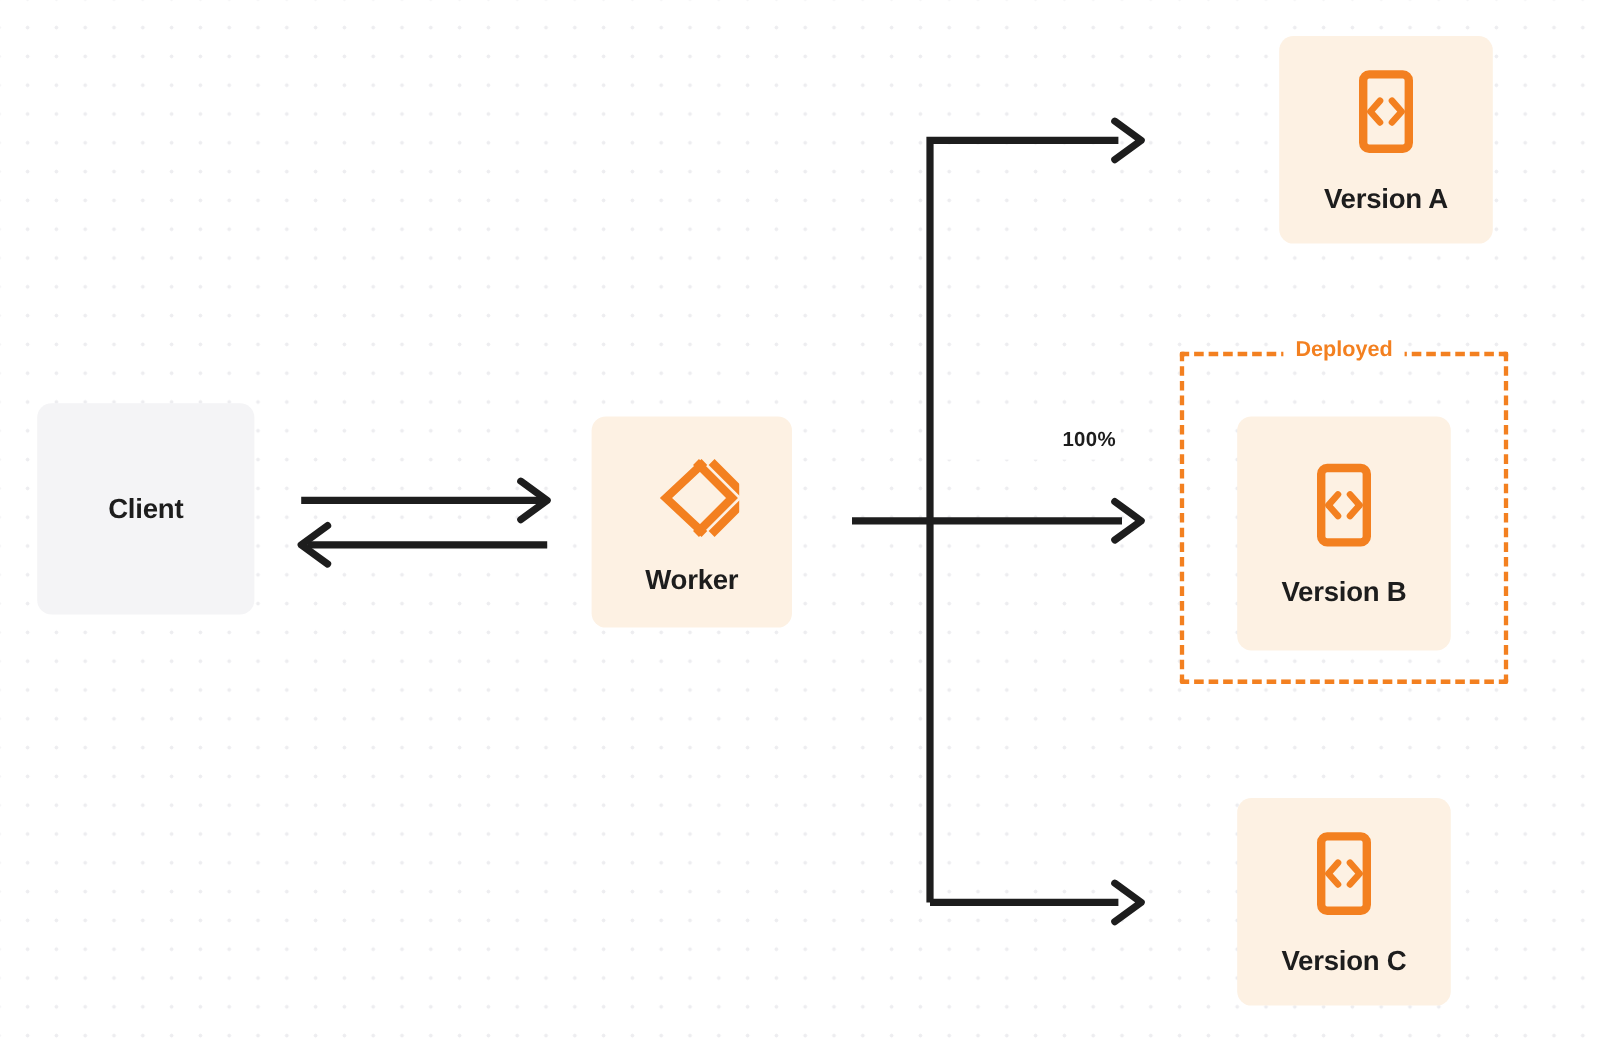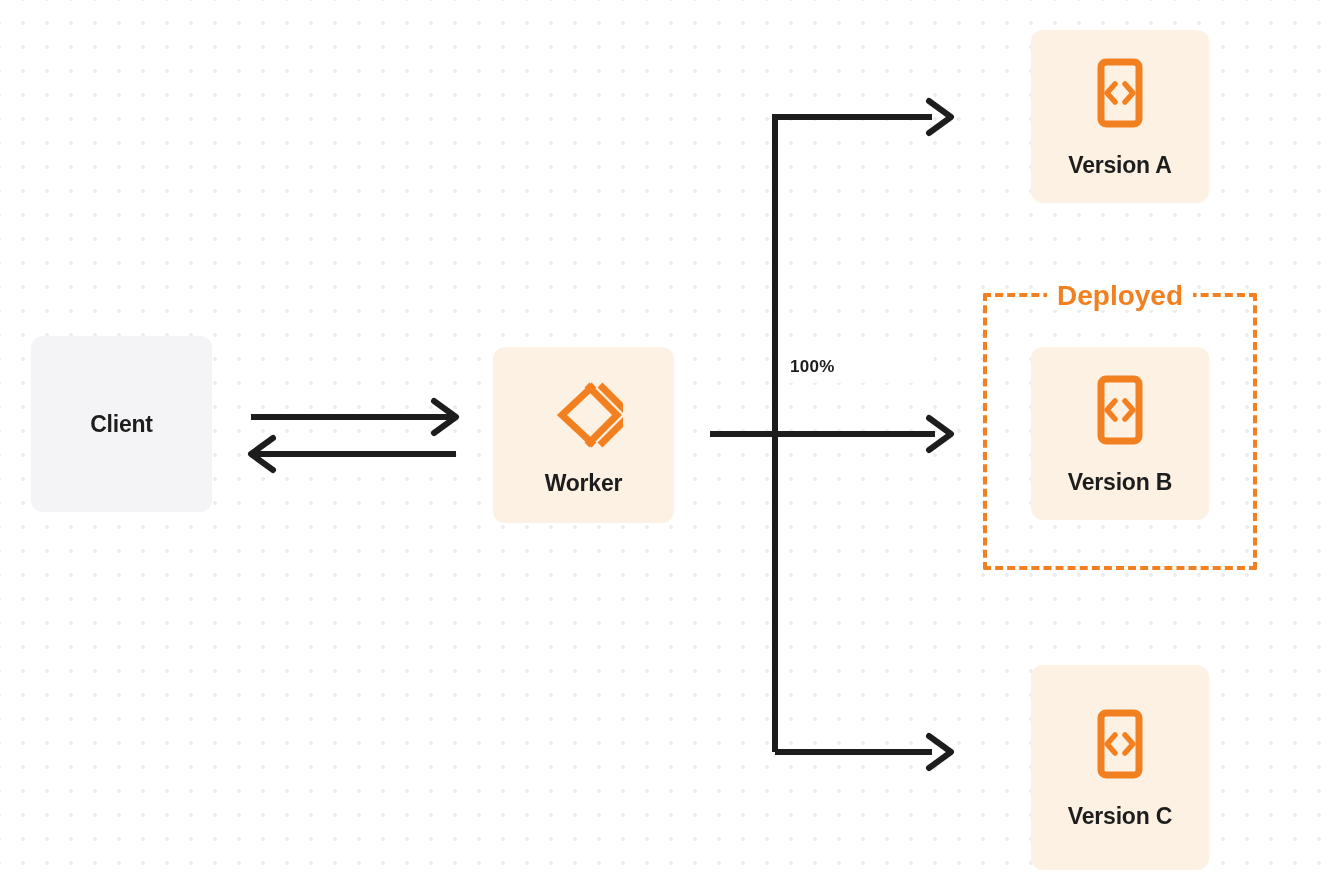--- a/index.html
+++ b/index.html
@@ -70,40 +70,40 @@
     border: 4px dashed #f38020;
     border-radius: 2px;
   }
   .deployed-legend {
     position: absolute;
     top: -15px;
     left: 50%;
     transform: translateX(-50%);
     background-color: #ffffff;
     padding: 0 10px;
-    font-size: 28px;
+    font-size: 18px;
     font-weight: bold;
     color: #f38020;
     line-height: 1;
     white-space: nowrap;
   }
 
   
   .connector-layer {
     position: absolute;
     inset: 0;
     width: 1338px;
     height: 878px;
     pointer-events: none;
   }
 
   
   .traffic-label {
     position: absolute;
-    text-align: left;
+    text-align: right;
     font-size: 17px;
     font-weight: bold;
     color: #1d1d1d;
     line-height: 1.95;
     letter-spacing: 0.3px;
     white-space: nowrap;
   }
   .traffic-label span {
     display: block;
   }
@@ -149,61 +149,61 @@
   </svg>
 
   <div class="traffic-label" style="left:786px; top:350px; width:148px;">
     <span class="traffic-chip">100%</span>
   </div>
 
   <div class="node node-client" style="left:31px; top:336px; width:181px; height:176px;">
     <div class="node-label">Client</div>
   </div>
 
-  <div class="node node-worker" style="left:493px; top:347px; width:181px; height:176px;">
+  <div class="node node-worker" style="left:493px; top:347px; width:167px; height:176px;">
     <span class="node-icon">
       <svg width="78" height="78" viewBox="0 0 78 78" xmlns="http://www.w3.org/2000/svg">
 
         <polyline points="49,9 17,39 49,69" fill="none" stroke="#f38020" stroke-width="7" stroke-linecap="butt" stroke-linejoin="miter"></polyline>
 
         <polyline points="42,9 72,39 42,69" fill="none" stroke="#f38020" stroke-width="7" stroke-linecap="butt" stroke-linejoin="miter"></polyline>
 
         <polyline points="55,9 85,39 55,69" fill="none" stroke="#f38020" stroke-width="7" stroke-linecap="butt" stroke-linejoin="miter"></polyline>
       </svg>
     </span>
     <div class="node-label">Worker</div>
   </div>
 
-  <div class="node node-version" style="left:1031px; top:30px; width:178px; height:173px;">
+  <div class="node node-version" style="left:1066px; top:30px; width:178px; height:173px;">
     <span class="node-icon">
       <svg width="64" height="80" viewBox="0 0 64 80" xmlns="http://www.w3.org/2000/svg">
         <rect x="13" y="6" width="38" height="62" rx="5" ry="5" fill="none" stroke="#f38020" stroke-width="7"></rect>
         <polyline points="27,28 19,37 27,46" fill="none" stroke="#f38020" stroke-width="5.5" stroke-linecap="round" stroke-linejoin="round"></polyline>
         <polyline points="37,28 45,37 37,46" fill="none" stroke="#f38020" stroke-width="5.5" stroke-linecap="round" stroke-linejoin="round"></polyline>
       </svg>
     </span>
     <div class="node-label">Version A</div>
   </div>
 
   <div class="deployed-group" style="left:983px; top:293px; width:274px; height:277px;">
     <div class="deployed-legend">Deployed</div>
   </div>
 
-  <div class="node node-version" style="left:1031px; top:347px; width:178px; height:173px;">
+  <div class="node node-version" style="left:1031px; top:347px; width:178px; height:195px;">
     <span class="node-icon">
       <svg width="64" height="80" viewBox="0 0 64 80" xmlns="http://www.w3.org/2000/svg">
         <rect x="13" y="6" width="38" height="62" rx="5" ry="5" fill="none" stroke="#f38020" stroke-width="7"></rect>
         <polyline points="27,28 19,37 27,46" fill="none" stroke="#f38020" stroke-width="5.5" stroke-linecap="round" stroke-linejoin="round"></polyline>
         <polyline points="37,28 45,37 37,46" fill="none" stroke="#f38020" stroke-width="5.5" stroke-linecap="round" stroke-linejoin="round"></polyline>
       </svg>
     </span>
     <div class="node-label">Version B</div>
   </div>
 
-  <div class="node node-version" style="left:1031px; top:665px; width:178px; height:205px;">
+  <div class="node node-version" style="left:1031px; top:665px; width:178px; height:173px;">
     <span class="node-icon">
       <svg width="64" height="80" viewBox="0 0 64 80" xmlns="http://www.w3.org/2000/svg">
         <rect x="13" y="6" width="38" height="62" rx="5" ry="5" fill="none" stroke="#f38020" stroke-width="7"></rect>
         <polyline points="27,28 19,37 27,46" fill="none" stroke="#f38020" stroke-width="5.5" stroke-linecap="round" stroke-linejoin="round"></polyline>
         <polyline points="37,28 45,37 37,46" fill="none" stroke="#f38020" stroke-width="5.5" stroke-linecap="round" stroke-linejoin="round"></polyline>
       </svg>
     </span>
     <div class="node-label">Version C</div>
   </div>
 

